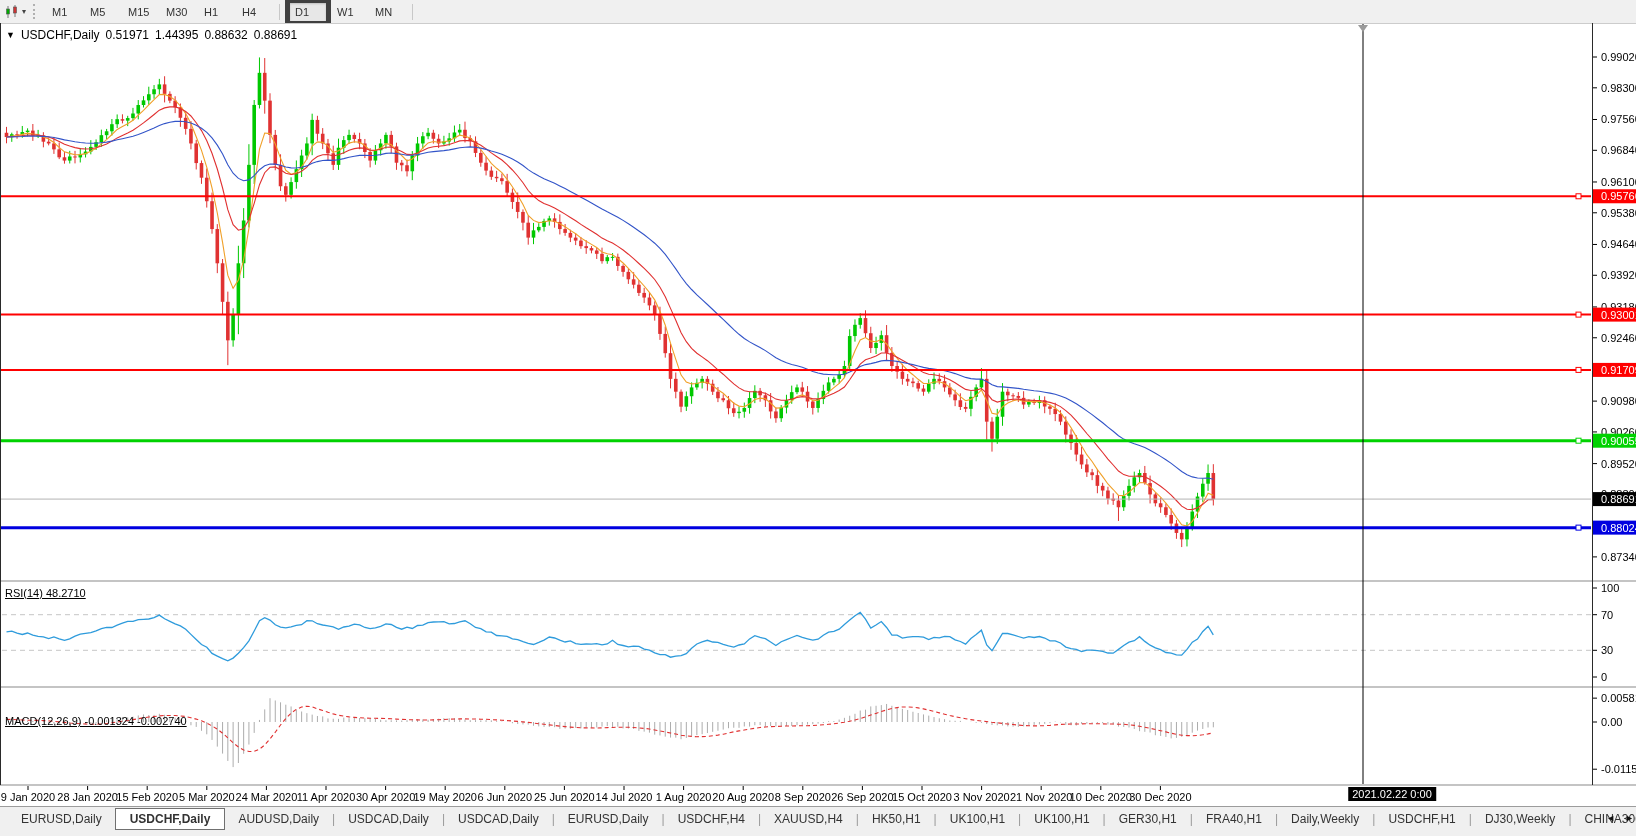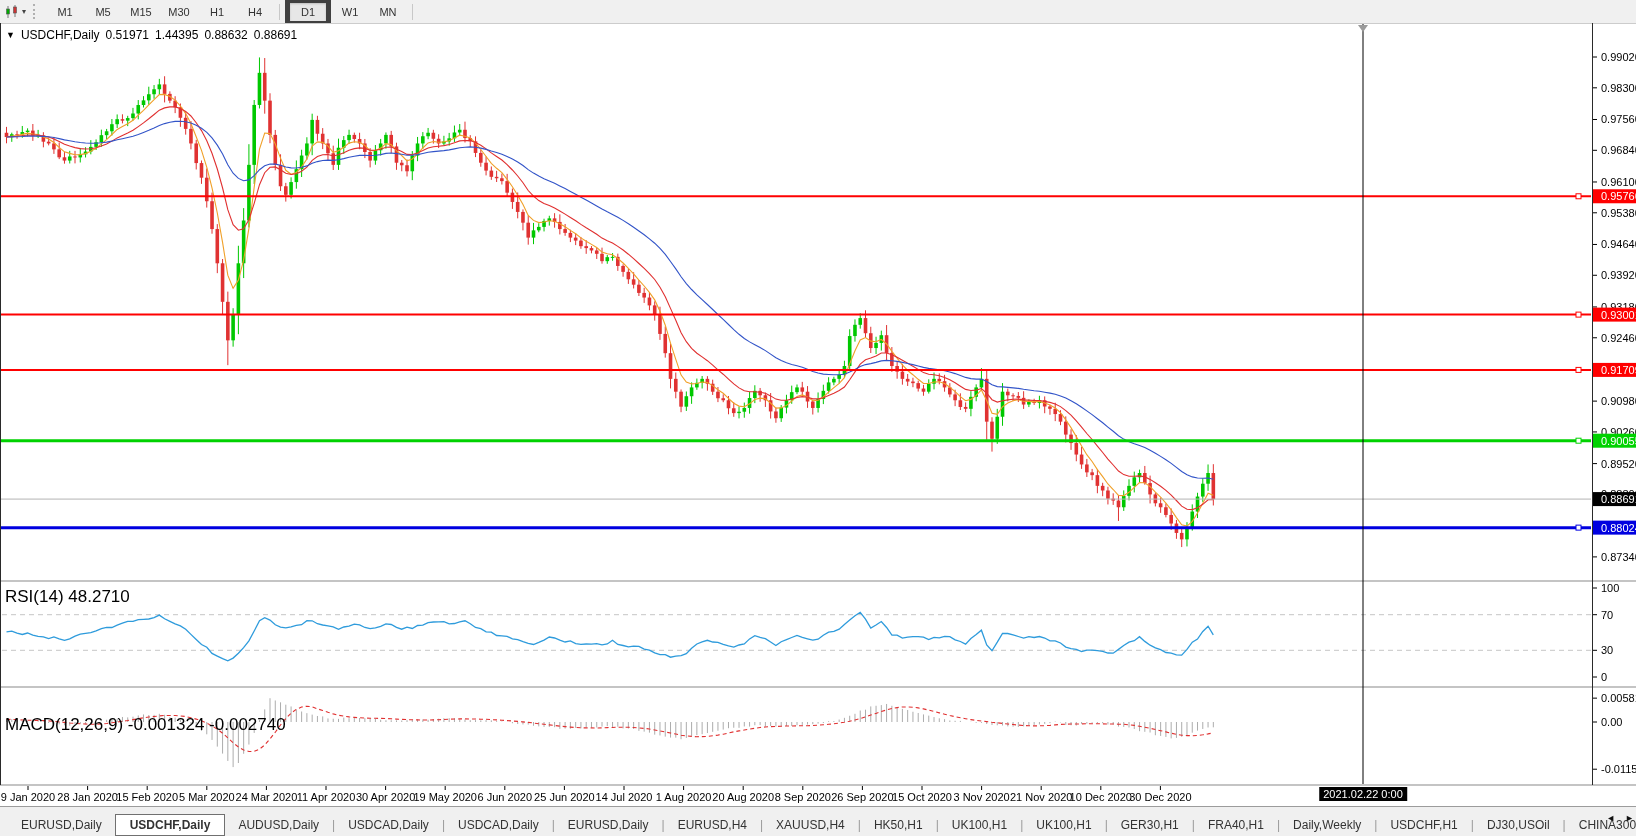--- a/index.html
+++ b/index.html
@@ -4,33 +4,33 @@
 <style>
   html,body{margin:0;padding:0;width:1636px;height:836px;overflow:hidden;
     font-family:"Liberation Sans","DejaVu Sans",sans-serif;background:#f0f0f0;}
   .app{position:relative;width:1636px;height:836px;}
   
   .toolbar{position:absolute;top:0;left:0;width:1636px;height:23px;background:#f0f0f0;
     border-bottom:1px solid #a8a8a8;display:flex;align-items:center;}
   .tool-icon{display:flex;align-items:center;gap:2px;padding:0 4px;height:20px;cursor:pointer;}
   .caret{font-size:8px;color:#444;line-height:1;}
   .grip{width:4px;height:15px;border-left:2px dotted #b0b0b0;margin:0 7px 0 3px;}
-  .tfbtn{min-width:26px;text-align:center;padding:3px 5px;font-size:11px;color:#333;cursor:pointer;border:1px solid transparent;border-radius:2px;}
+  .tfbtn{min-width:26px;text-align:left;padding:3px 5px;font-size:11px;color:#333;cursor:pointer;border:1px solid transparent;border-radius:2px;}
   .tfbtn.active{background:#e7e7e7;border:5px solid #404040;box-shadow:inset 0 1px 2px rgba(0,0,0,.18);}
   .vsep{width:1px;height:16px;background:#c8c8c8;margin:0 5px;}
   
   .chart-window{position:absolute;top:23px;left:0;width:1636px;height:783px;background:#fff;}
   #chart-svg{position:absolute;top:0;left:0;}
   .chart-title{position:absolute;top:5px;left:6px;font-size:12px;color:#000;display:flex;gap:6px;align-items:center;z-index:5;}
   .chart-title .tri{font-size:9px;}
-  .pane-label{position:absolute;left:5px;font-size:17px;color:#000;z-index:5;}
-  .vline-label{position:absolute;top:764px;background:#000;color:#fff;font-size:11px;padding:1px 4px;transform:translateX(-50%);z-index:6;white-space:nowrap;}
+  .pane-label{position:absolute;left:5px;font-size:11px;color:#000;z-index:5;text-decoration:underline;}
+  .vline-label{position:absolute;top:764px;background:#000;color:#fff;font-size:11px;padding:1px 4px;transform:translateX(-50%);z-index:6;white-space:nowrap;margin-left:29px;}
   
   .tabbar{position:absolute;top:806px;left:0;width:1636px;height:30px;background:#f0f0f0;
-    border-top:1px solid #9c9c9c;display:flex;align-items:flex-end;padding-top:2px;box-sizing:border-box;}
+    border-top:1px solid #9c9c9c;display:flex;align-items:flex-start;padding-top:2px;box-sizing:border-box;}
   .tab{padding:3px 13px;font-size:12px;color:#333;cursor:pointer;white-space:nowrap;}
   .tab.active{background:#fff;border:1px solid #707070;border-top:1px solid #707070;font-weight:bold;padding:3px 14px;margin-top:-1px;}
   .tabsep{color:#999;padding:3px 0;font-size:12px;}
   .tab-scroll{position:absolute;right:2px;top:6px;display:flex;gap:10px;font-size:9px;color:#111;cursor:pointer;}
 </style>
 </head>
 <body>
 
 <div class="app">
 
@@ -920,39 +920,39 @@
         <div class="tab">EURUSD,Daily</div>
         <div class="tab active">USDCHF,Daily</div>
         <div class="tab">AUDUSD,Daily</div>
         <span class="tabsep">|</span>
         <div class="tab">USDCAD,Daily</div>
         <span class="tabsep">|</span>
         <div class="tab">USDCAD,Daily</div>
         <span class="tabsep">|</span>
         <div class="tab">EURUSD,Daily</div>
         <span class="tabsep">|</span>
-        <div class="tab">EURUSD,H4</div>
+        <div class="tab">USDCHF,H4</div>
         <span class="tabsep">|</span>
         <div class="tab">XAUUSD,H4</div>
         <span class="tabsep">|</span>
         <div class="tab">HK50,H1</div>
         <span class="tabsep">|</span>
         <div class="tab">UK100,H1</div>
         <span class="tabsep">|</span>
         <div class="tab">UK100,H1</div>
         <span class="tabsep">|</span>
         <div class="tab">GER30,H1</div>
         <span class="tabsep">|</span>
         <div class="tab">FRA40,H1</div>
         <span class="tabsep">|</span>
         <div class="tab">Daily,Weekly</div>
         <span class="tabsep">|</span>
         <div class="tab">USDCHF,H1</div>
         <span class="tabsep">|</span>
-        <div class="tab">DJ30,USOil</div>
+        <div class="tab">DJ30,Weekly</div>
         <span class="tabsep">|</span>
         <div class="tab">CHINA300,H1</div>
       </div>
     <div class="tab-scroll">
       <span>◄</span>
       <span>►</span>
     </div>
   </div>
 
 </div>

